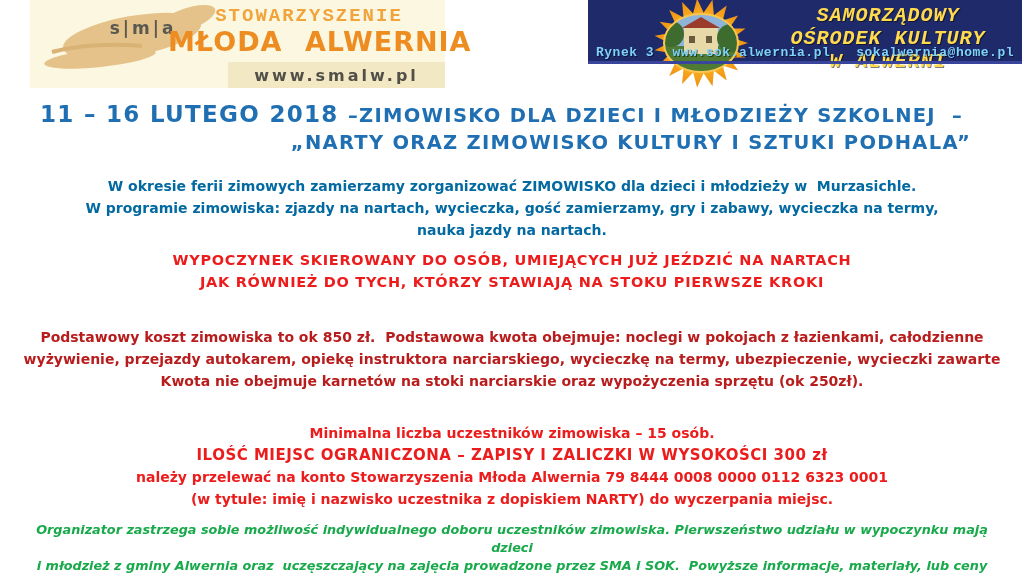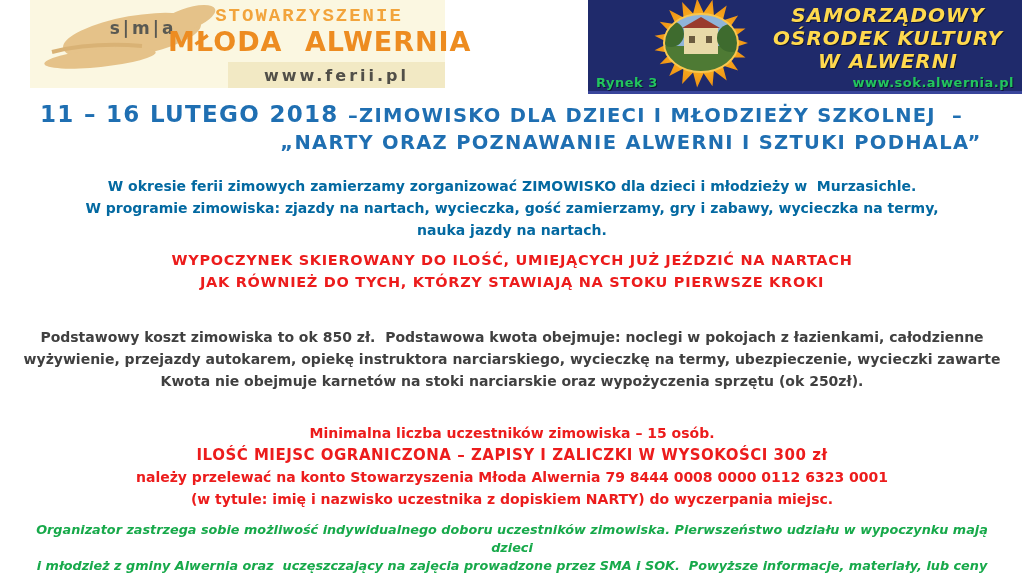--- a/index.html
+++ b/index.html
@@ -30,36 +30,37 @@
   .sma-band {
     position:absolute; left:198px; top:62px; right:0; height:26px;
     background:#F2E9C4; display:flex; align-items:center; justify-content:center;
   }
   .sma-band span {
     color:#514F48; font-weight:bold; font-size:16px; letter-spacing:3px;
   }
 
   
   .sok-logo {
-    position:absolute; left:588px; top:0; width:434px; height:94px;
+    position:absolute; left:588px; top:0; width:434px; height:64px;
     background:#1F2A6B;
+    font-family:Liberation Mono, monospace;
   }
   .sok-strip { position:absolute; bottom:0; left:0; right:0; height:3px; background:#39459B; }
   .sok-sun { position:absolute; left:0; top:0; width:434px; height:90px; }
   .sok-text {
     position:absolute; left:170px; top:4px; right:4px; text-align:center;
     color:#FFD94E; font-weight:bold; font-style:italic;
   }
   .sok-text .l {
     font-size:20px; line-height:23px; letter-spacing:1px; white-space:nowrap;
     text-shadow:1px 1px 0 rgba(0,0,0,0.5);
   }
   .sok-bottom {
     position:absolute; bottom:4px; left:8px; right:8px; display:flex; align-items:baseline;
-    color:#22c55e; font-weight:bold; font-size:13px; letter-spacing:0.5px;
+    color:#7dd3fc; font-weight:bold; font-size:13px; letter-spacing:0.5px;
     text-shadow:1px 1px 0 rgba(0,0,0,0.5);
     justify-content:flex-end;
   }
   .sok-bottom .www { margin-left:auto; }
   .sok-bottom .email { margin-left:26px; }
 
   
   .title {
     position:absolute; left:40px; right:14px; top:101px;
     color:#1F6FB2; font-weight:bold;
@@ -73,21 +74,21 @@
     position:absolute; left:20px; right:20px; text-align:center; font-weight:bold;
   }
   .sec .ln { white-space:pre-wrap; }
 
   .intro      { top:175px; color:#0369a1; font-size:14px; }
   .intro .ln  { line-height:22px; }
 
   .warning    { top:249px; color:#EC1C1C; font-size:14.5px; letter-spacing:0.7px; }
   .warning .ln{ line-height:22px; }
 
-  .cost       { top:326px; color:#404040; font-size:14px; }
+  .cost       { top:326px; color:#b91c1c; font-size:14px; }
   .cost .ln   { line-height:22px; }
 
   .signup     { top:422px; color:#EC1C1C; font-size:14px; }
   .signup .ln { line-height:22px; }
   .signup .ln.big { font-size:15px; letter-spacing:0.5px; }
 
   .disclaimer { top:521px; color:#17A94A; font-style:italic; font-size:12.8px; }
   .disclaimer .ln { line-height:18px; }
 </style>
 </head>
@@ -101,21 +102,21 @@
         <ellipse cx="102" cy="36" rx="70" ry="20" transform="rotate(-10 102 36)"></ellipse>
         <ellipse cx="155" cy="20" rx="32" ry="11" transform="rotate(-20 155 20)"></ellipse>
         <ellipse cx="70" cy="58" rx="56" ry="9" transform="rotate(-6 70 58)"></ellipse>
       </g>
       <path d="M22 52 Q 62 42 112 46" stroke="#D9B275" stroke-width="4" fill="none"></path>
     </svg>
     <div class="sma-mark">s|m|a</div>
     <div class="sma-line1">STOWARZYSZENIE</div>
     <div class="sma-line2">MŁODA ALWERNIA</div>
     <div class="sma-band">
-      <span>www.ferii.pl</span>
+      <span>www.smalw.pl</span>
     </div>
   </div>
 
   <div class="sok-logo">
     <svg class="sok-sun" viewBox="0 0 434 90" aria-hidden="true">
       <defs>
         <radialGradient id="sunGrad" cx="50%" cy="50%" r="60%">
           <stop offset="0%" stop-color="#FFE36B"></stop>
           <stop offset="60%" stop-color="#F6A51C"></stop>
           <stop offset="100%" stop-color="#E8820C"></stop>
@@ -138,37 +139,38 @@
       <ellipse cx="113" cy="43" rx="37" ry="29" fill="none" stroke="#F9C74F" stroke-width="2"></ellipse>
     </svg>
     <div class="sok-text">
       <div class="l">SAMORZĄDOWY</div>
       <div class="l">OŚRODEK KULTURY</div>
       <div class="l">W ALWERNI</div>
     </div>
     <div class="sok-bottom">
       <span class="rynek">Rynek 3</span>
       <span class="www">www.sok.alwernia.pl</span>
+      <span class="email">sokalwernia@home.pl</span>
     </div>
     <div class="sok-strip"></div>
   </div>
 
   <div class="title">
     <div class="t1"><span class="date">11 – 16 LUTEGO 2018 </span><span>–ZIMOWISKO DLA DZIECI I MŁODZIEŻY SZKOLNEJ  –</span></div>
-    <div class="t2">„NARTY ORAZ POZNAWANIE ALWERNI I SZTUKI PODHALA”</div>
+    <div class="t2">„NARTY ORAZ ZIMOWISKO KULTURY I SZTUKI PODHALA”</div>
   </div>
 
   <section class="sec intro">
     <div class="ln">W okresie ferii zimowych zamierzamy zorganizować ZIMOWISKO dla dzieci i młodzieży w  Murzasichle.</div>
     <div class="ln">W programie zimowiska: zjazdy na nartach, wycieczka, gość zamierzamy, gry i zabawy, wycieczka na termy,</div>
     <div class="ln">nauka jazdy na nartach.</div>
   </section>
 
   <section class="sec warning">
-    <div class="ln">WYPOCZYNEK SKIEROWANY DO ILOŚĆ, UMIEJĄCYCH JUŻ JEŹDZIĆ NA NARTACH</div>
+    <div class="ln">WYPOCZYNEK SKIEROWANY DO OSÓB, UMIEJĄCYCH JUŻ JEŹDZIĆ NA NARTACH</div>
     <div class="ln">JAK RÓWNIEŻ DO TYCH, KTÓRZY STAWIAJĄ NA STOKU PIERWSZE KROKI</div>
   </section>
 
   <section class="sec cost">
     <div class="ln">Podstawowy koszt zimowiska to ok 850 zł.  Podstawowa kwota obejmuje: noclegi w pokojach z łazienkami, całodzienne</div>
     <div class="ln">wyżywienie, przejazdy autokarem, opiekę instruktora narciarskiego, wycieczkę na termy, ubezpieczenie, wycieczki zawarte</div>
     <div class="ln">Kwota nie obejmuje karnetów na stoki narciarskie oraz wypożyczenia sprzętu (ok 250zł).</div>
   </section>
 
   <section class="sec signup">

